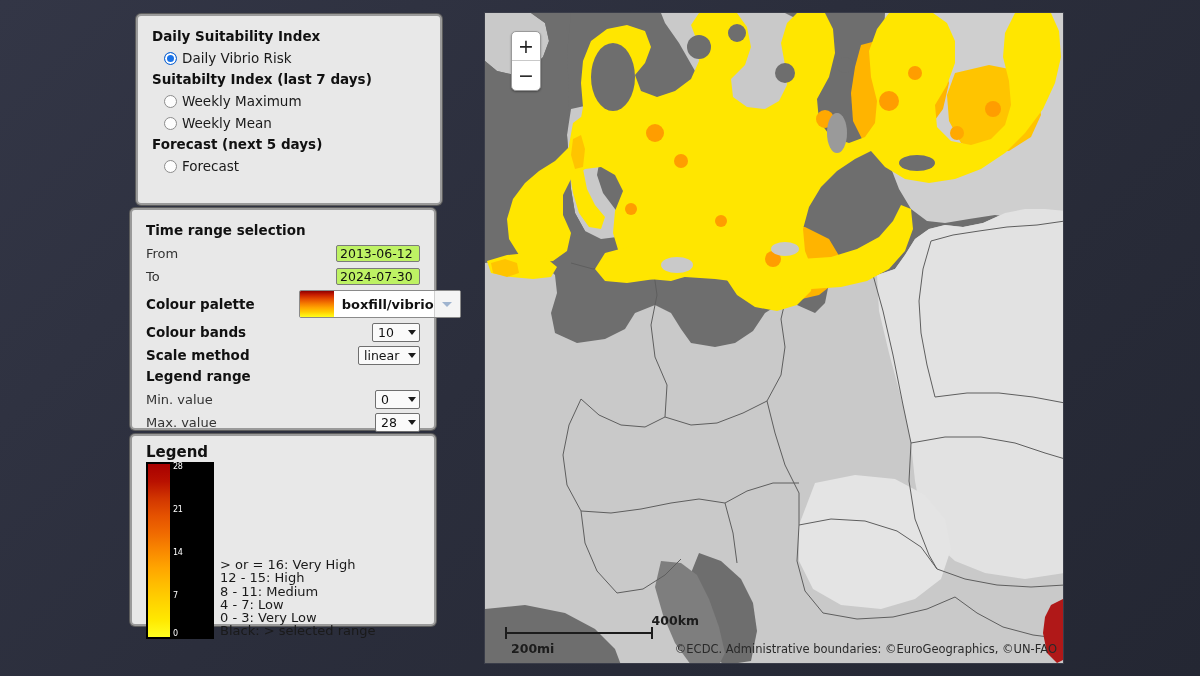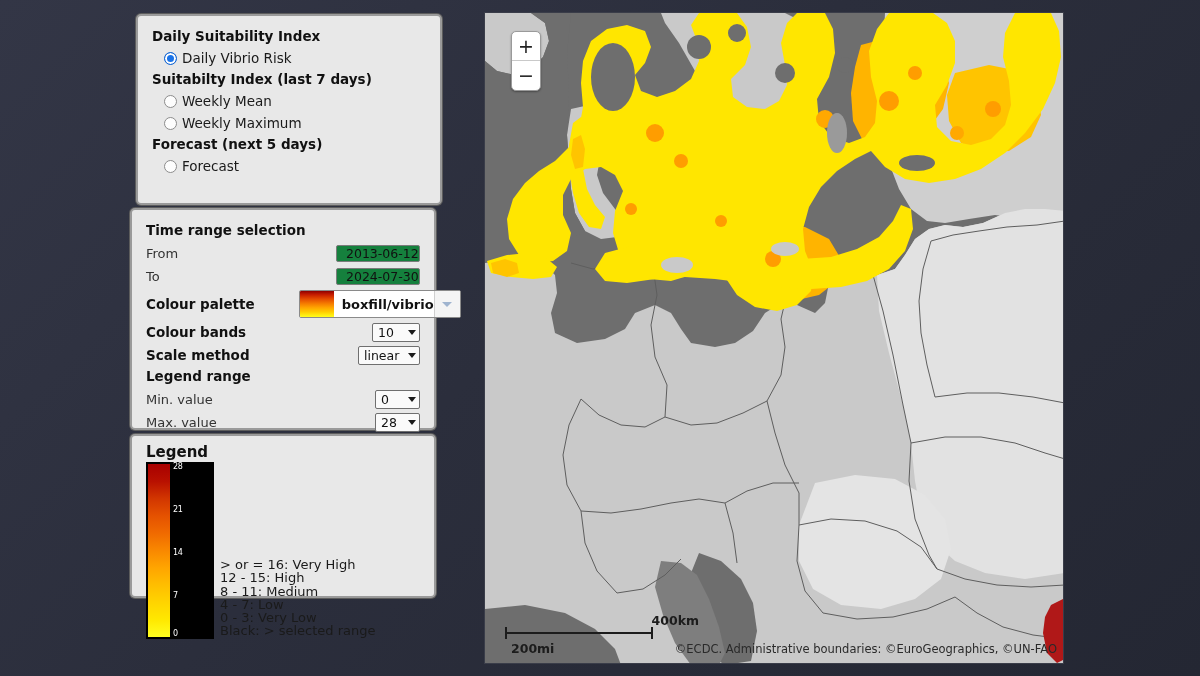--- a/index.html
+++ b/index.html
@@ -18,21 +18,21 @@
   
   .panel {
     position: absolute;
     background: #e8e8e8;
     border: 2px solid #9a9a9a;
     border-radius: 5px;
     box-shadow: 0 0 0 1px #5c5c5c;
   }
   #panel-index   { left: 136px; top: 14px;  width: 306px; height: 191px; }
   #panel-time    { left: 130px; top: 208px; width: 306px; height: 222px; }
-  #panel-legend  { left: 130px; top: 434px; width: 306px; height: 164px; }
+  #panel-legend  { left: 130px; top: 434px; width: 306px; height: 192px; }
 
   .panel-inner { padding: 10px 14px; }
 
   .grp-title {
     font-size: 13.5px;
     font-weight: bold;
     color: #111;
     line-height: 21px;
     white-space: nowrap;
   }
@@ -75,27 +75,27 @@
   .row .lbl {
     font-size: 13px;
     color: #333;
     flex: 1 1 auto;
     white-space: nowrap;
   }
   .row .lbl.b { font-weight: bold; color: #111; font-size: 13.5px; }
 
   .txtbox {
     width: 84px; height: 17px;
-    background: #15803d;
+    background: #bef264;
     border: 1px solid #7b7b7b;
     border-radius: 2px;
     font-size: 12.5px;
     color: #111;
     text-align: left;
-    padding-left: 9px;
+    padding-left: 3px;
     line-height: 15px;
     font-family: "DejaVu Sans", "Liberation Sans", sans-serif;
     flex: 0 0 auto;
   }
 
   .palette-box {
     display: flex;
     align-items: center;
     width: 162px; height: 28px;
     background: #ffffff;
@@ -289,26 +289,26 @@
 
       <div class="radio-row">
         <span class="radio on"></span>
         <span class="radio-label">Daily Vibrio Risk</span>
       </div>
 
       <div class="grp-title">Suitabilty Index (last 7 days)</div>
 
       <div class="radio-row">
         <span class="radio"></span>
-        <span class="radio-label">Weekly Mean</span>
+        <span class="radio-label">Weekly Maximum</span>
       </div>
 
       <div class="radio-row">
         <span class="radio"></span>
-        <span class="radio-label">Weekly Maximum</span>
+        <span class="radio-label">Weekly Mean</span>
       </div>
 
       <div class="grp-title">Forecast (next 5 days)</div>
 
       <div class="radio-row">
         <span class="radio"></span>
         <span class="radio-label">Forecast</span>
       </div>
     </div>
   </div>

